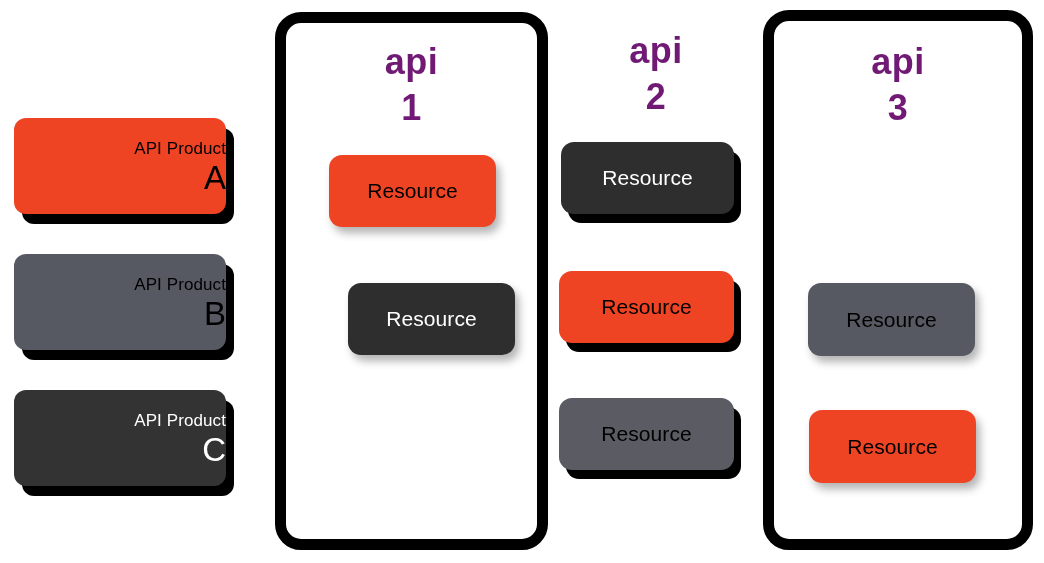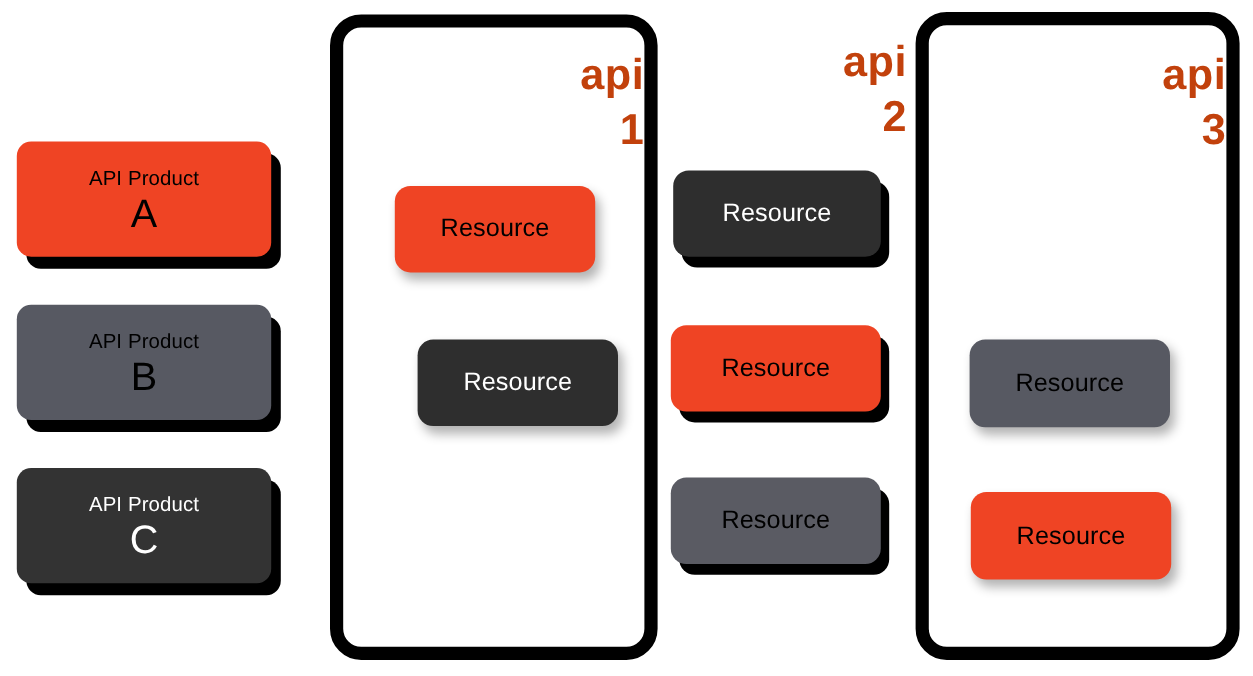--- a/index.html
+++ b/index.html
@@ -32,21 +32,21 @@
   }
 
   .product-card {
     position: absolute;
     width: 212px;
     height: 96px;
     border-radius: 12px;
     box-sizing: border-box;
     display: flex;
     flex-direction: column;
-    align-items: center;
+    align-items: flex-end;
     justify-content: center;
     box-shadow: 8px 10px 0 0 #000000;
   }
   .product-card .p-title {
     font-size: 17px;
     line-height: 22px;
     letter-spacing: .1px;
   }
   .product-card .p-letter {
     font-size: 33px;
@@ -70,22 +70,22 @@
   }
 
   #api-box-1 { left: 275px; top: 12px;  width: 273px; height: 538px; }
   #api-box-2 { left: 556px; top: 12px;  width: 200px; height: 538px; }
   #api-box-3 { left: 763px; top: 10px;  width: 270px; height: 540px; }
 
   .api-label {
     position: absolute;
     left: 0;
     width: 100%;
-    text-align: right;
-    color: #c2410c;
+    text-align: center;
+    color: #701a75;
     font-weight: bold;
     font-size: 36px;
     line-height: 46px;
     letter-spacing: .5px;
   }
   .api-label .api-word { display: block; }
   .api-label .api-num  { display: block; font-weight: bold; }
 
   #api-box-1 .api-label { top: 16px; }
   #api-box-2 .api-label { top: 16px; }

